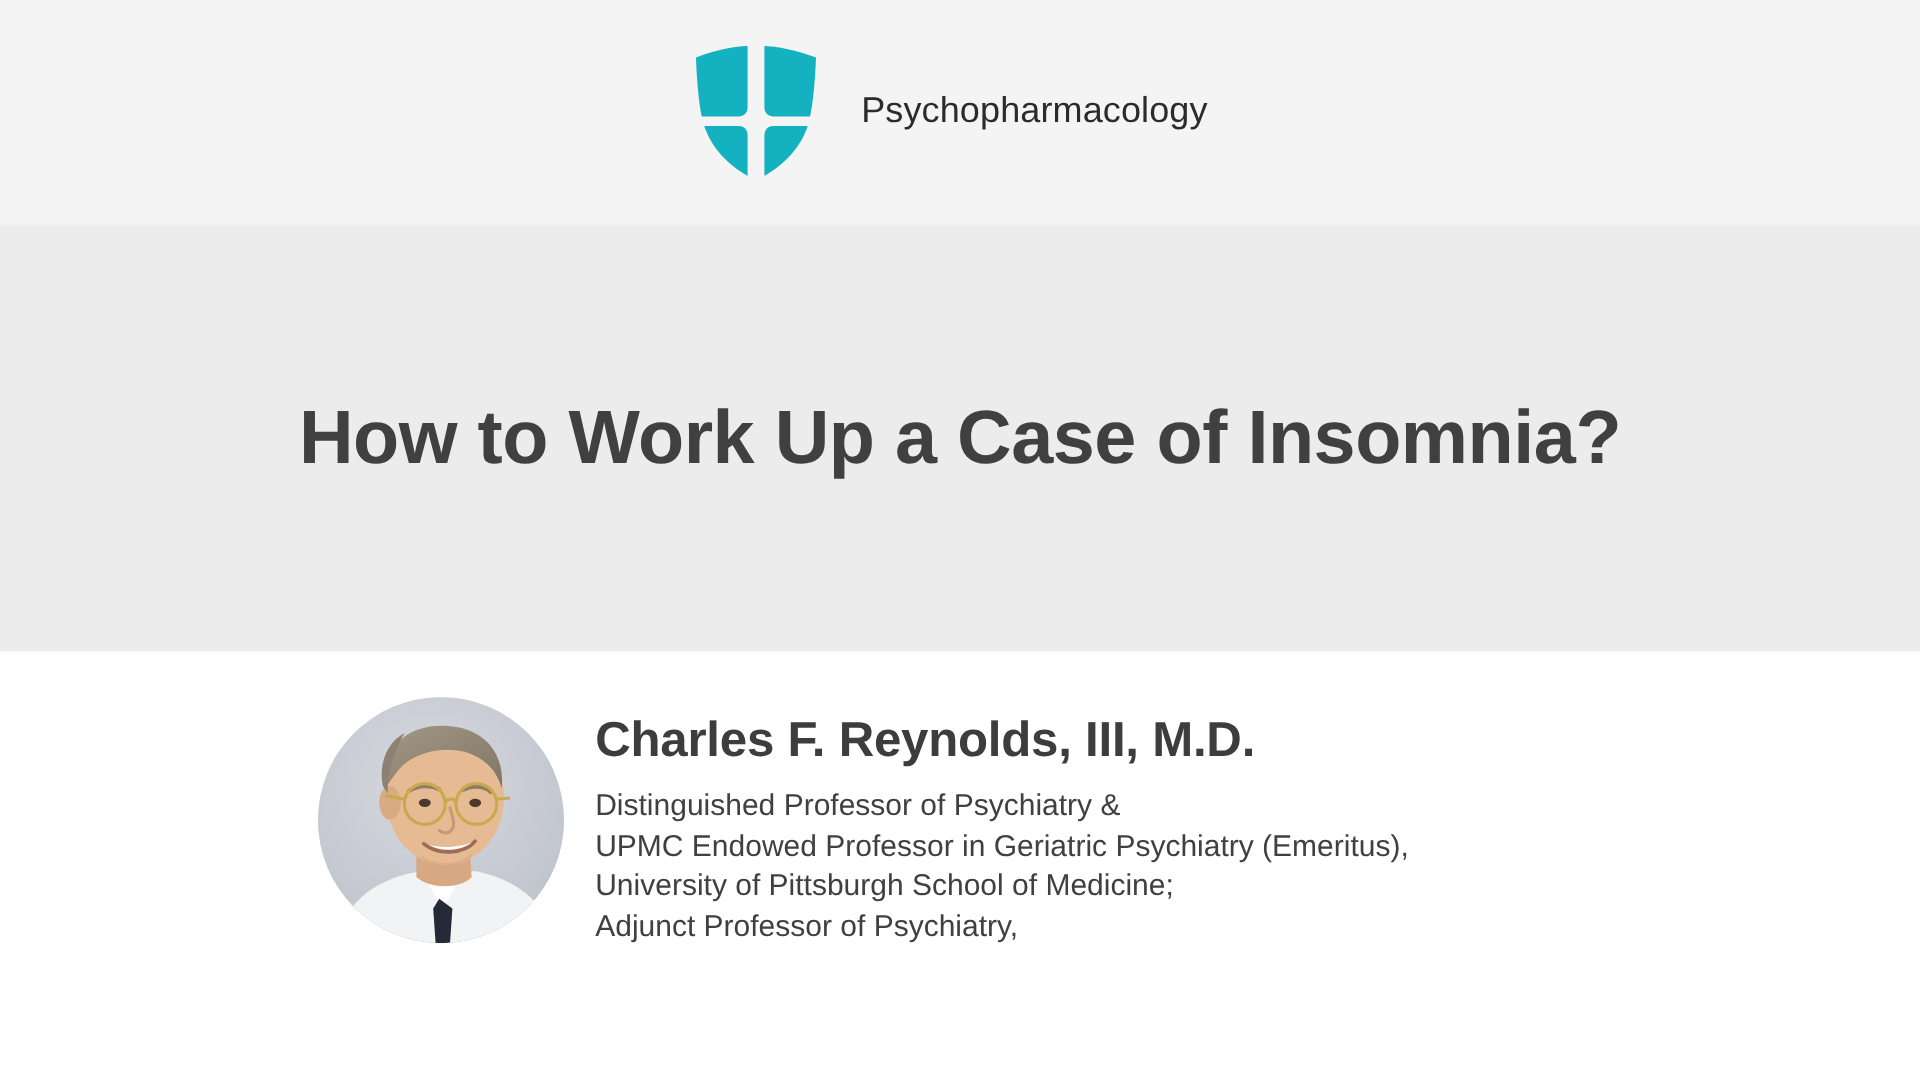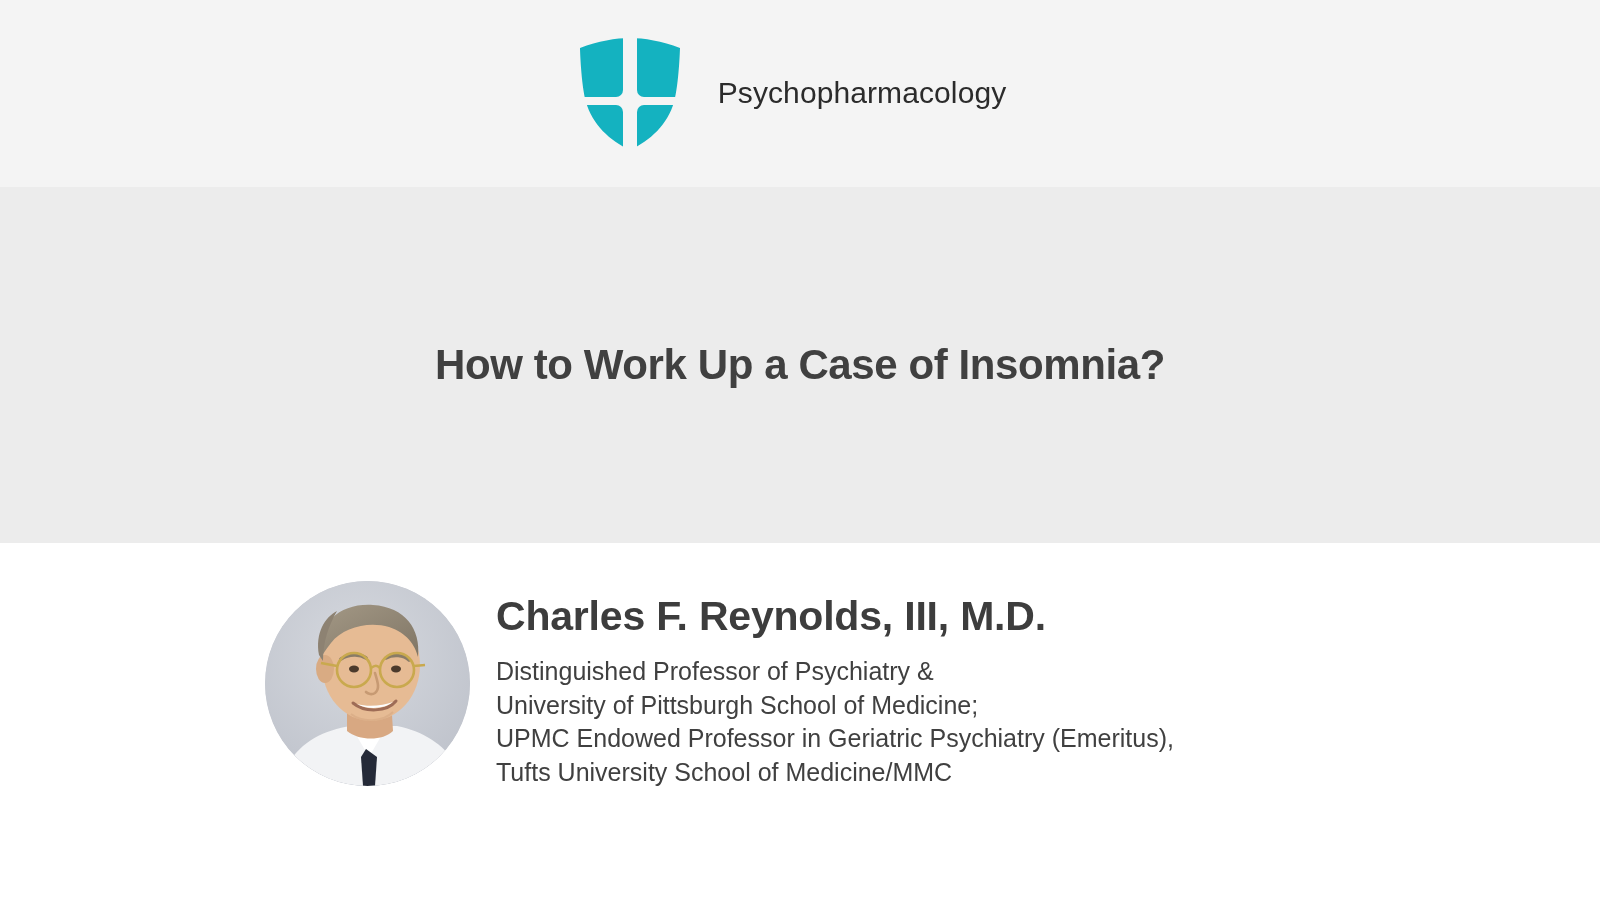--- a/index.html
+++ b/index.html
@@ -68,21 +68,21 @@
     background: #ececec;
     display: flex;
     align-items: center;
     justify-content: center;
     flex: 0 0 auto;
     padding: 0 60px;
   }
 
   .slide-title {
     font-family: "Liberation Sans", sans-serif;
-    font-size: 42px;
+    font-size: 63px;
     font-weight: 700;
     color: #404040;
     text-align: center;
     letter-spacing: -0.4px;
     line-height: 1.12;
     white-space: nowrap;
   }
 
   
   .speaker-band {
@@ -235,21 +235,21 @@
           <path d="M86,133 C98,142 118,141 128,131" stroke="#d4a67f" stroke-width="2" fill="none" opacity="0.55"></path>
         </g>
       </svg>
     </div>
 
     <div class="speaker-info">
       <div class="speaker-name">Charles F. Reynolds, III, M.D.</div>
 
       <div class="speaker-credentials">
         <span class="credential-line">Distinguished Professor of Psychiatry &amp;</span>
+        <span class="credential-line">UPMC Endowed Professor in Geriatric Psychiatry (Emeritus),</span>
         <span class="credential-line">University of Pittsburgh School of Medicine;</span>
-        <span class="credential-line">UPMC Endowed Professor in Geriatric Psychiatry (Emeritus),</span>
-        <span class="credential-line">Tufts University School of Medicine/MMC</span>
+        <span class="credential-line">Adjunct Professor of Psychiatry,</span>
       </div>
     </div>
 
   </section>
 
 </div>
 
 </body></html>

